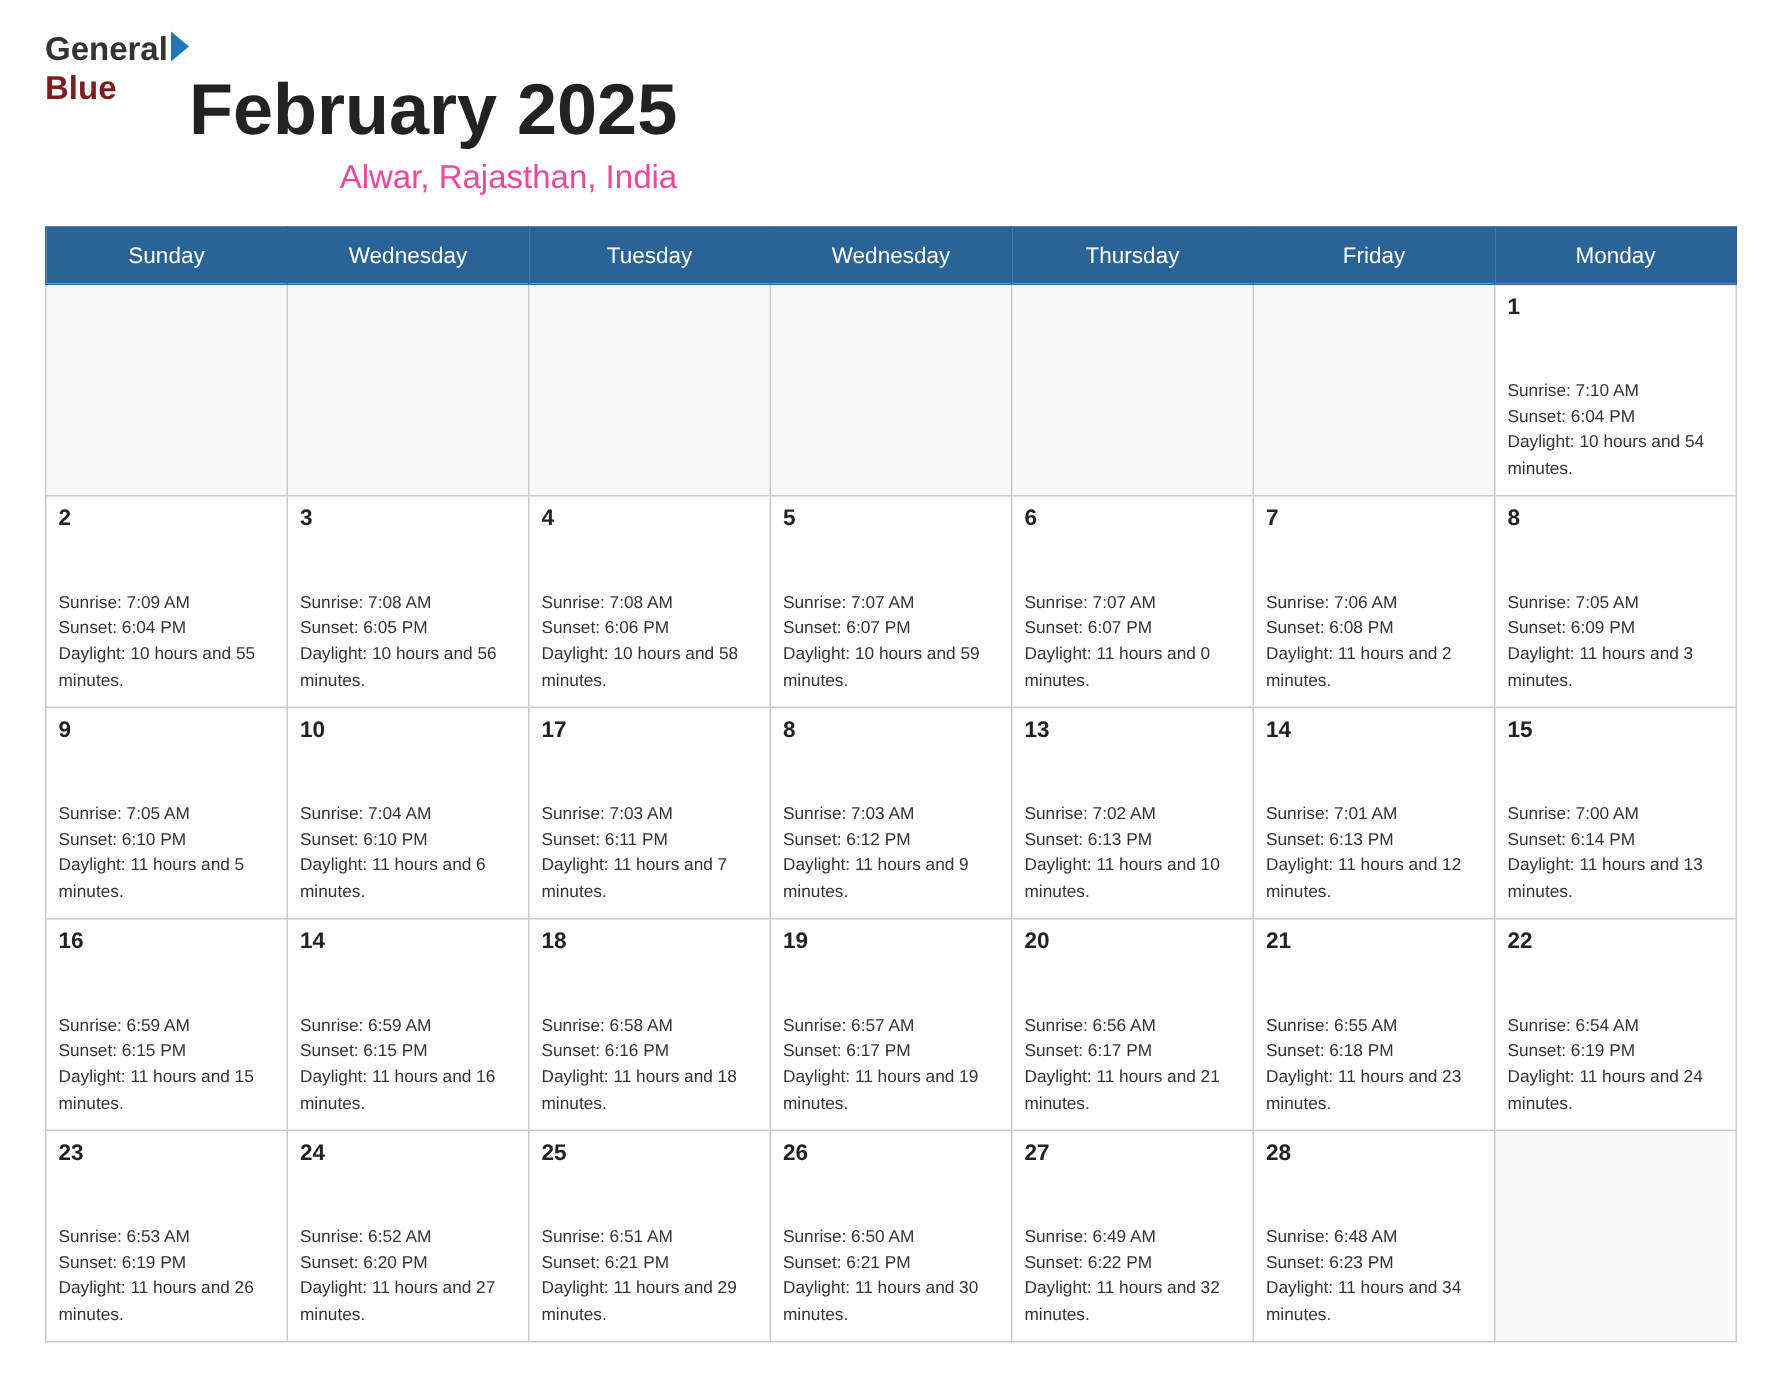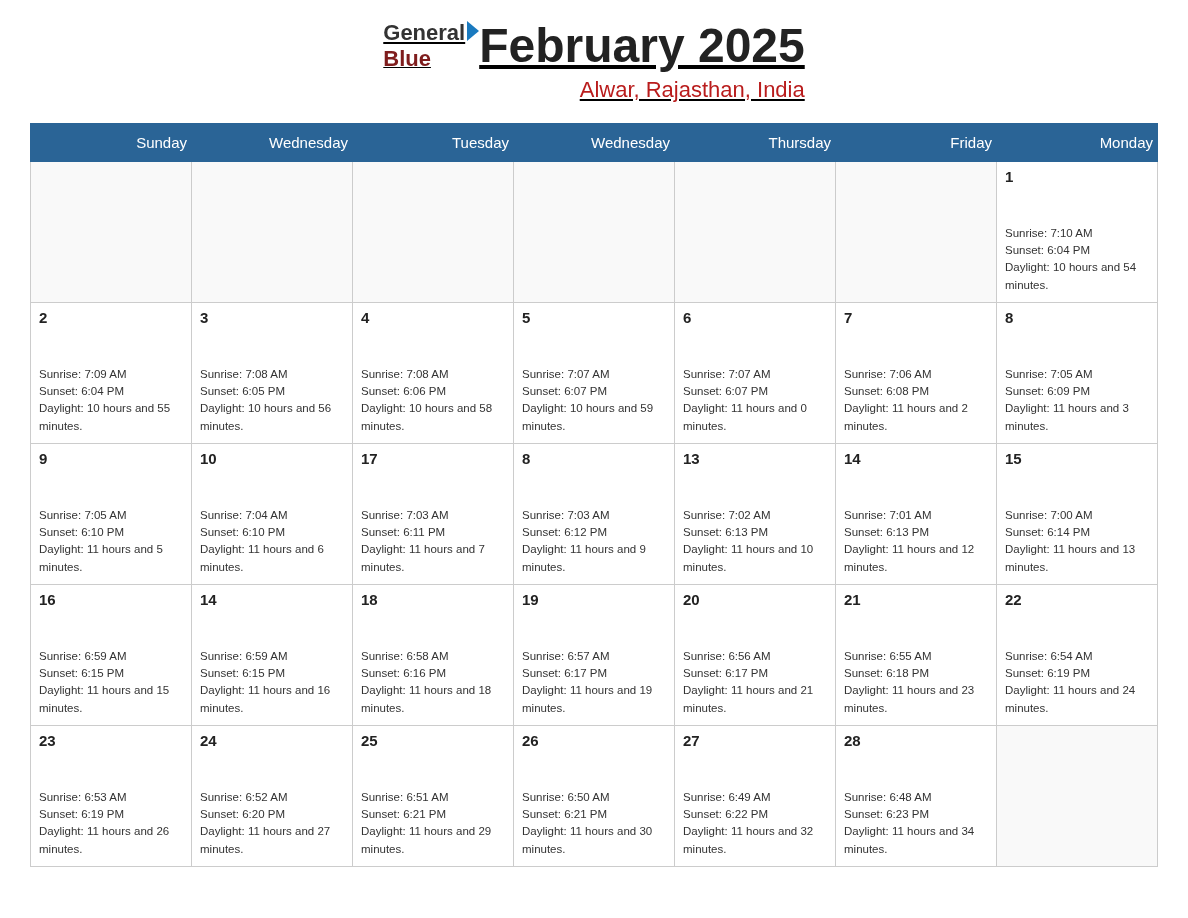--- a/index.html
+++ b/index.html
@@ -5,24 +5,23 @@
     * { box-sizing: border-box; margin: 0; padding: 0; }
     body {
       font-family: Arial, sans-serif;
       background: #fff;
       padding: 20px 30px;
       width: 1188px;
       min-height: 918px;
     }
     .header {
       display: flex;
-      justify-content: center;
+      justify-content: flex-start;
       align-items: flex-start;
       margin-bottom: 20px;
-      text-decoration: underline;
     }
     .logo-text-general {
       font-size: 22px;
       font-weight: bold;
       color: #333;
     }
     .logo-text-blue {
       font-size: 22px;
       font-weight: bold;
       color: #7f1d1d;
@@ -39,42 +38,43 @@
     .logo-container {
       display: flex;
       flex-direction: column;
     }
     .logo-row {
       display: flex;
       align-items: center;
     }
     .title-container {
       text-align: right;
+      margin-top: 28px;
     }
     .month-title {
       font-size: 48px;
       font-weight: bold;
       color: #222;
       line-height: 1.1;
     }
     .location-title {
       font-size: 22px;
-      color: #b91c1c;
+      color: #ec4899;
       margin-top: 4px;
     }
     .calendar {
       width: 100%;
       border-collapse: collapse;
       border: 1px solid #aaa;
     }
     .calendar th {
       background-color: #2a6496;
       color: #fff;
-      padding: 10px 4px;
-      text-align: right;
+      padding: 10px 16px;
+      text-align: center;
       font-size: 15px;
       font-weight: normal;
       border: 1px solid #2a6496;
     }
     .calendar td {
       width: 14.28%;
       vertical-align: top;
       padding: 6px 8px 8px 8px;
       border: 1px solid #ccc;
       min-height: 110px;

